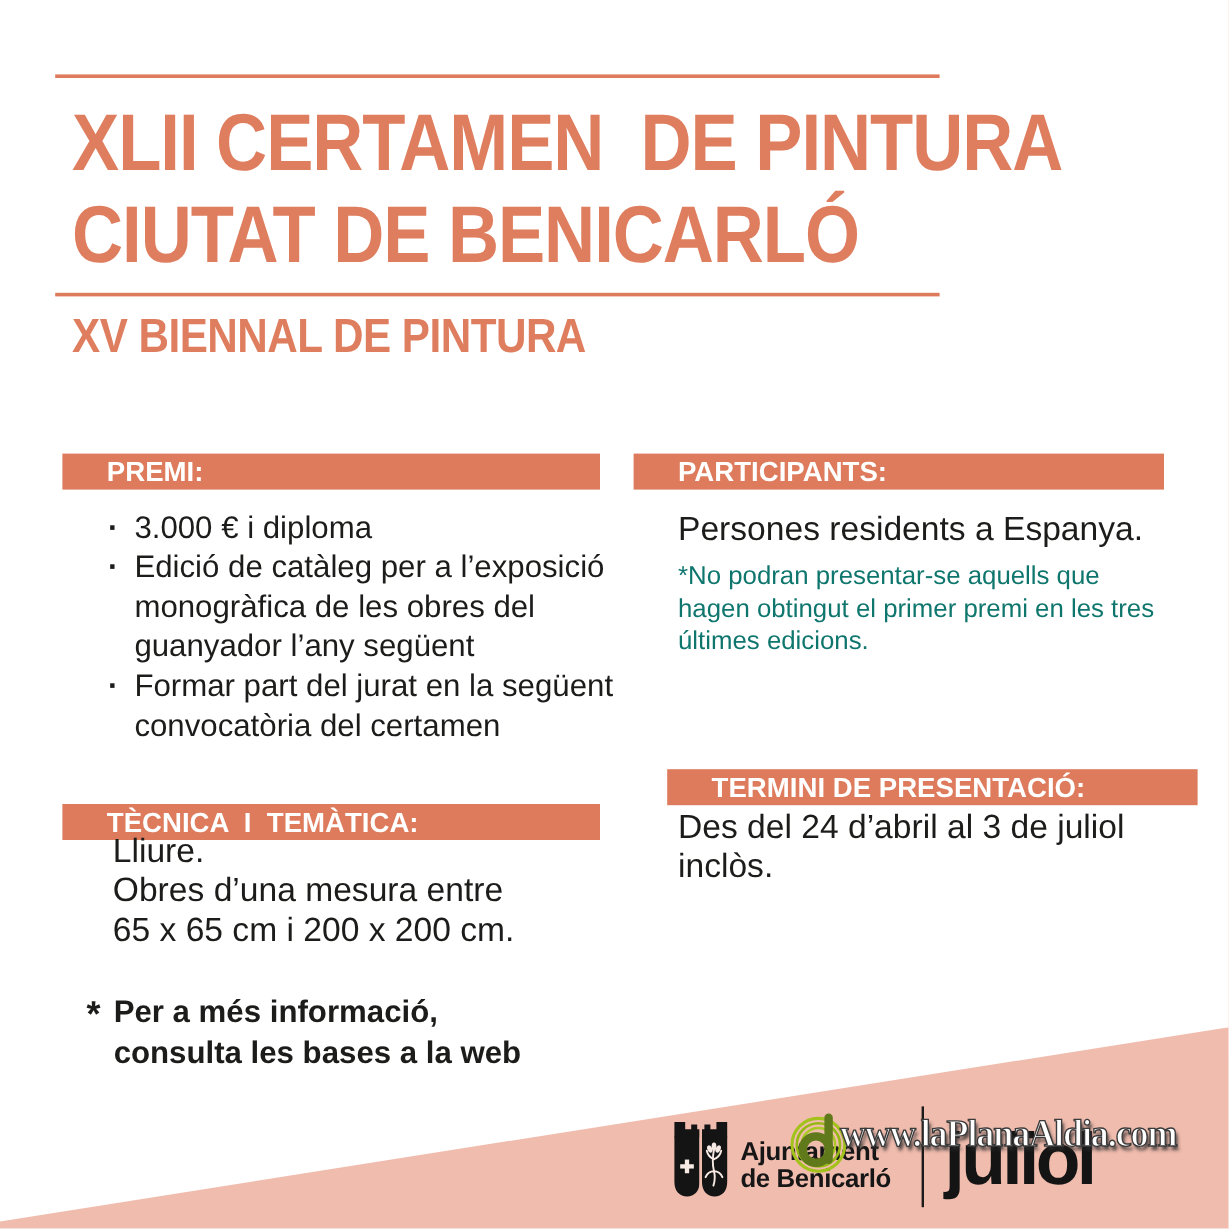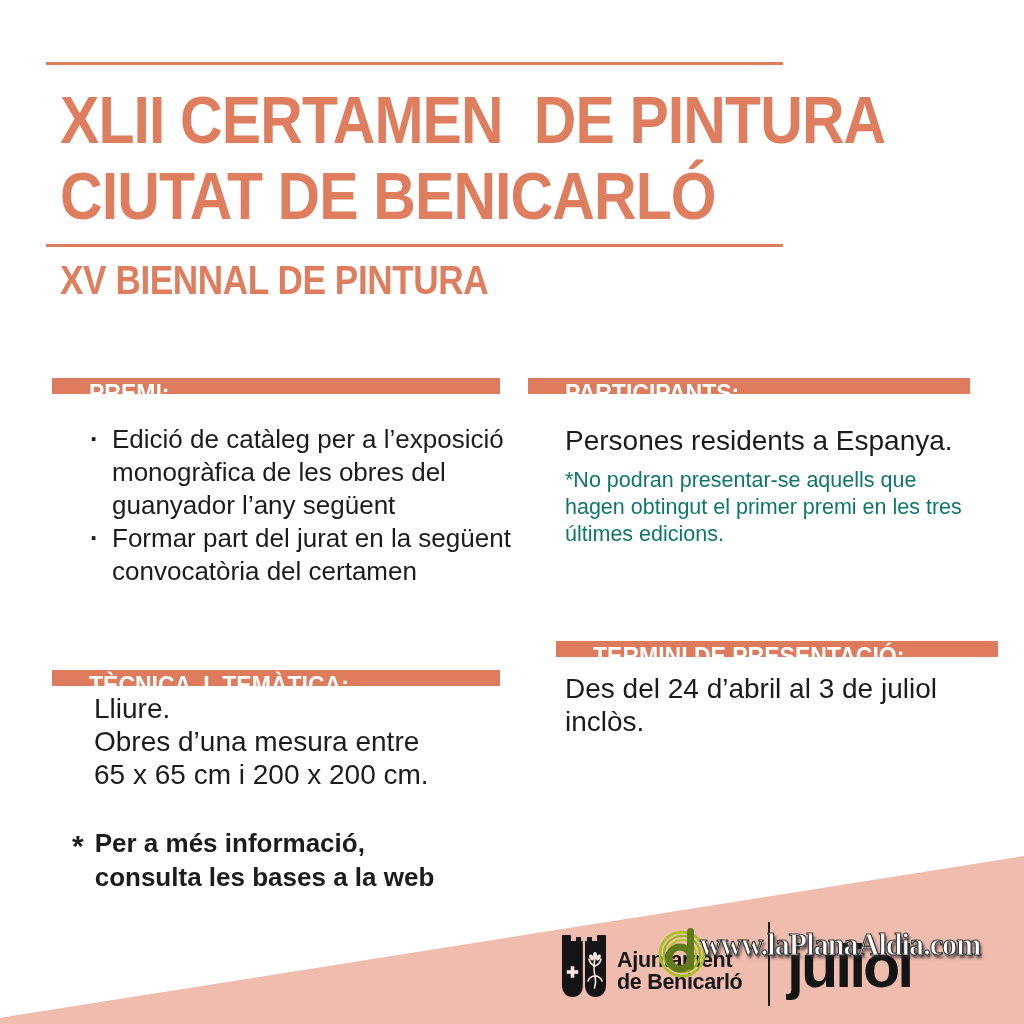--- a/index.html
+++ b/index.html
@@ -36,21 +36,21 @@
     font-weight: bold;
     color: #df7e5f;
     letter-spacing: -0.5px;
     white-space: pre-wrap;
     transform: scaleX(0.88);
     transform-origin: 0 0;
   }
 
   
   .bar {
-    height: 16px;
+    height: 30px;
     background: #dd7b5c;
     color: #ffffff;
     font-size: 23px;
     font-weight: bold;
     line-height: 31px;
     padding-left: 37px;
     white-space: pre;
   }
   .bar-premi        { left: 52px;  top: 378px; width: 448px; }
   .bar-participants { left: 528px; top: 378px; width: 442px; }
@@ -157,20 +157,21 @@
 <div class="abs rule rule-mid"></div>
 
 <h2 class="abs subtitle">XV BIENNAL DE PINTURA</h2>
 
 <div class="abs bar bar-premi">PREMI:</div>
 <div class="abs bar bar-participants">PARTICIPANTS:</div>
 <div class="abs bar bar-tecnica">TÈCNICA  I  TEMÀTICA:</div>
 <div class="abs bar bar-termini">TERMINI DE PRESENTACIÓ:</div>
 
 <ul class="abs premi-list">
+  <li>3.000 € i diploma</li>
   <li>Edició de catàleg per a l’exposició
 monogràfica de les obres del
 guanyador l’any següent</li>
   <li>Formar part del jurat en la següent
 convocatòria del certamen</li>
 </ul>
 
 <div class="abs body-text participants-body">Persones residents a Espanya.</div>
 <div class="abs participants-note">*No podran presentar-se aquells que
 hagen obtingut el primer premi en les tres

